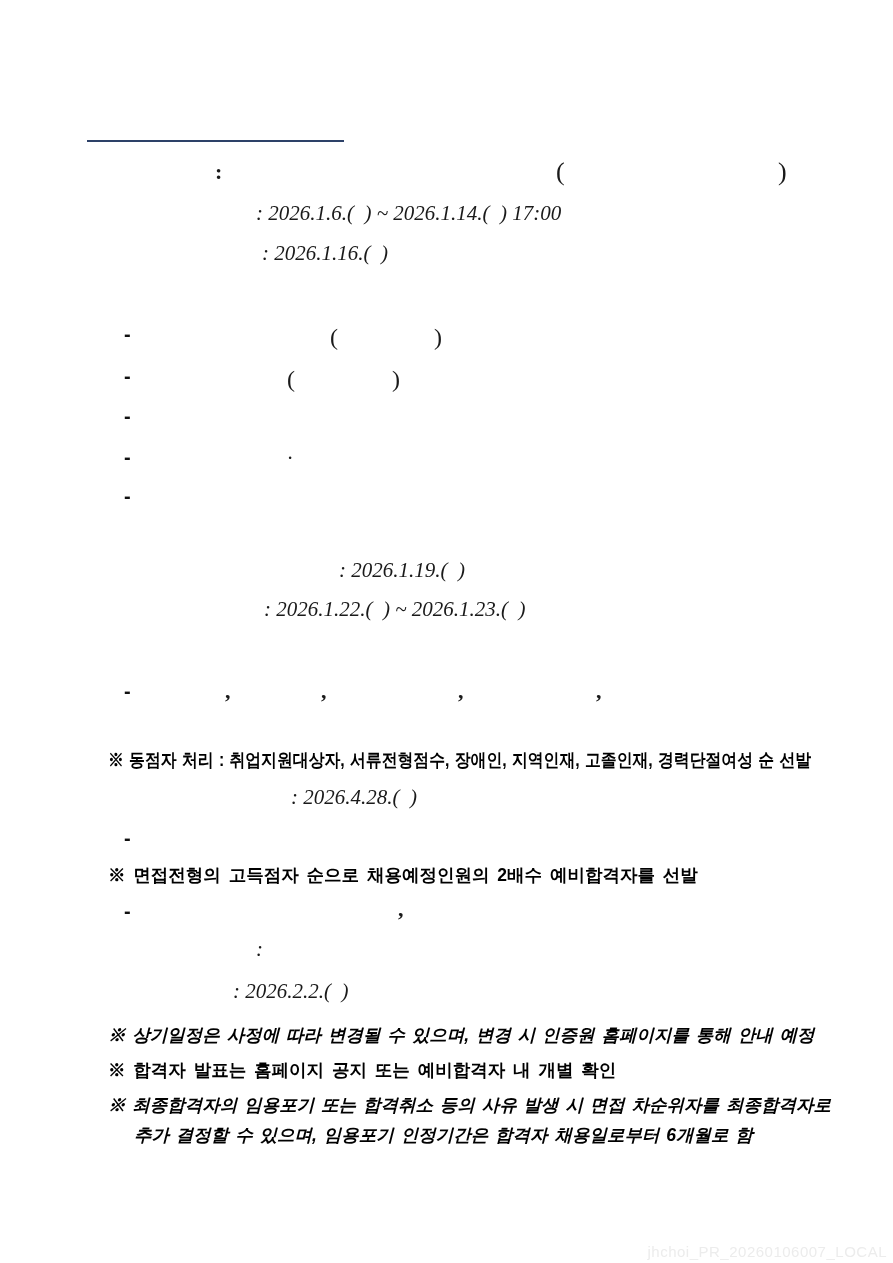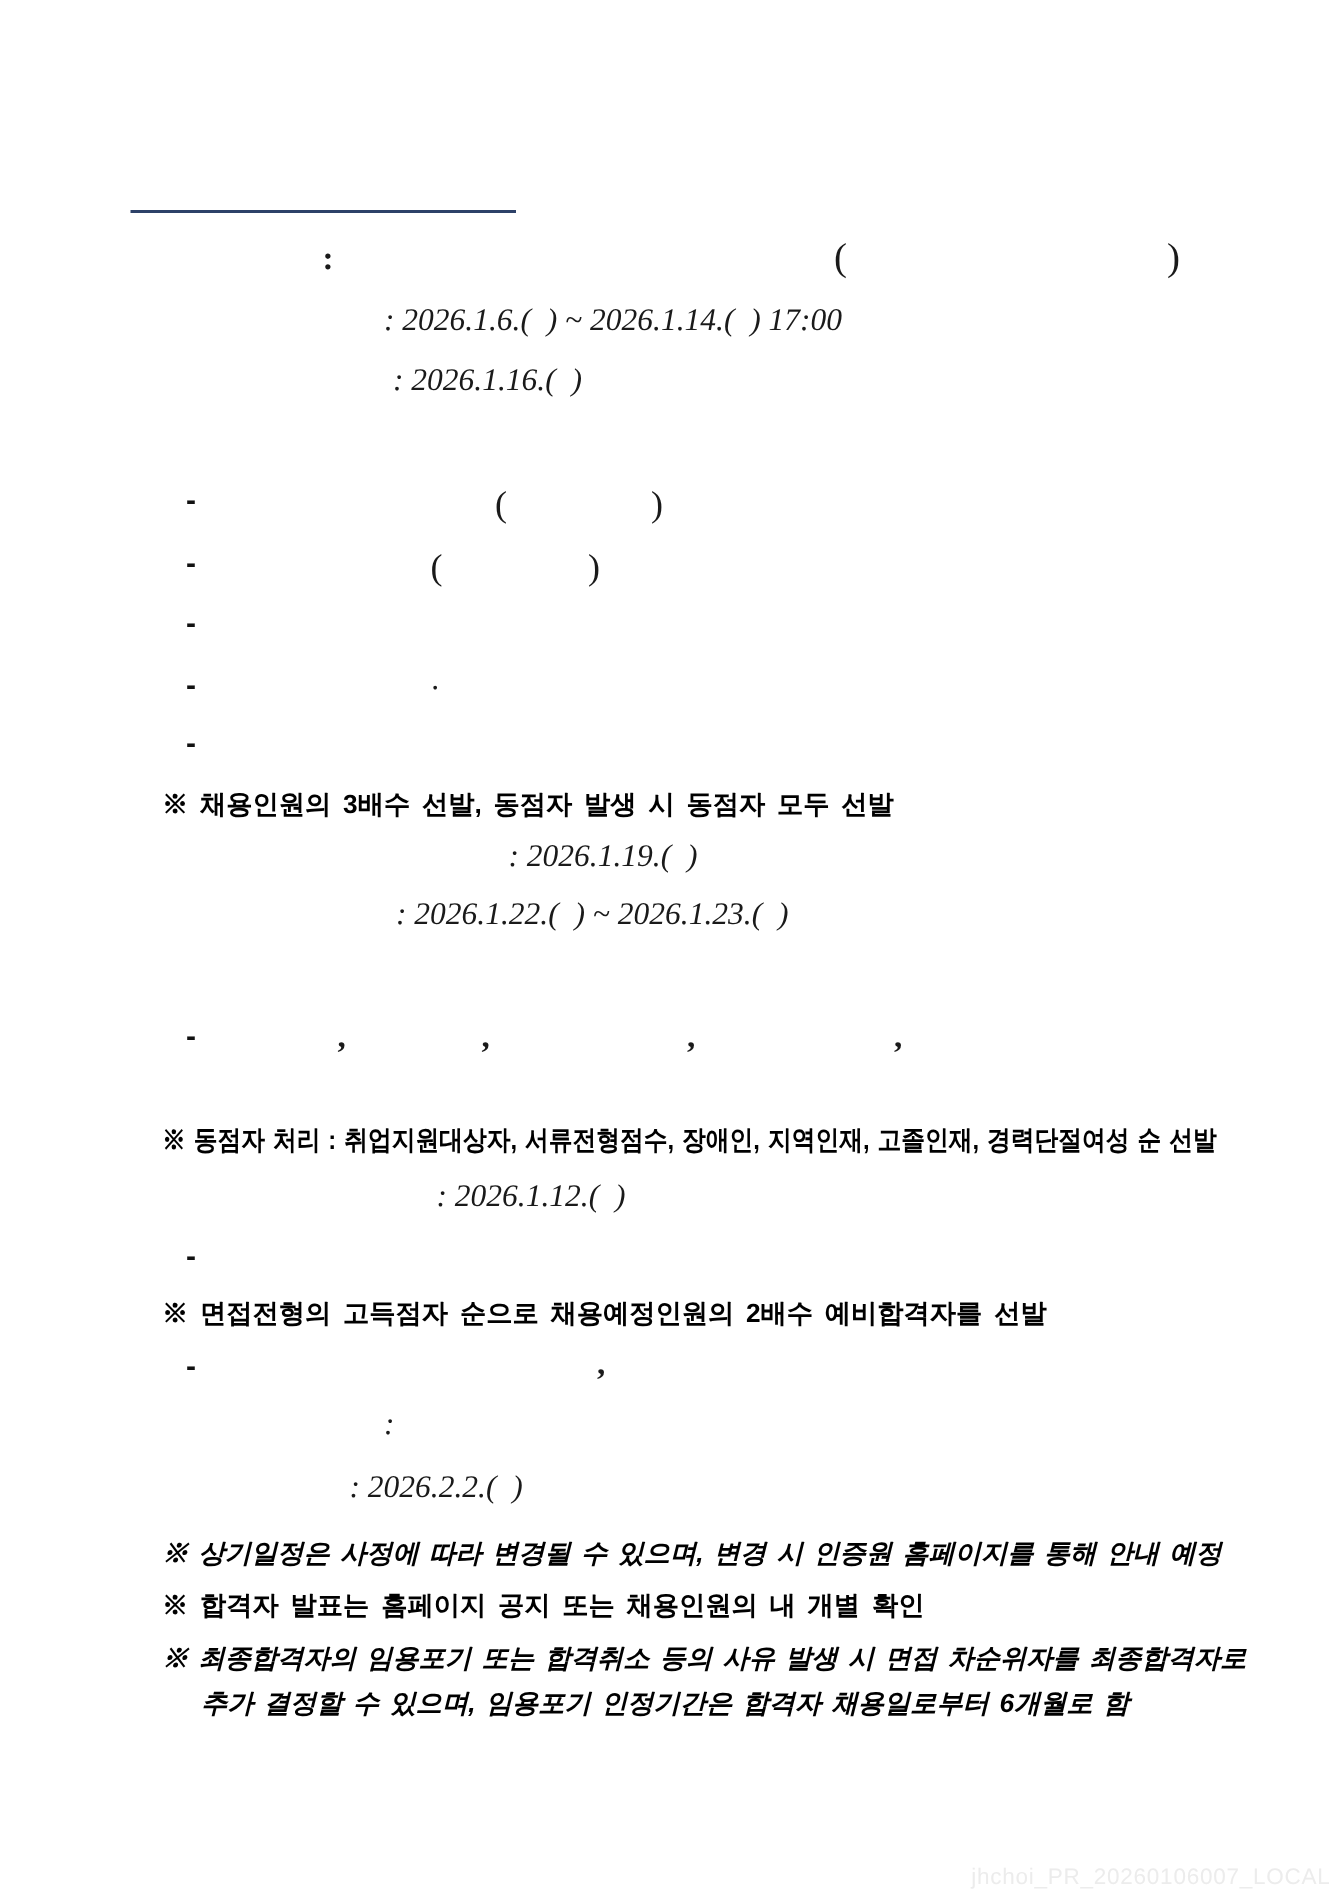--- a/index.html
+++ b/index.html
@@ -69,45 +69,44 @@
   <span class="frag paren" style="left:287px; top:367px">(</span>
   <span class="frag paren" style="left:392px; top:367px">)</span>
 
   <span class="frag dash" style="left:124px; top:406px">-</span>
 
   <span class="frag dash" style="left:124px; top:447px">-</span>
   <span class="frag serif" style="left:288px; top:442px">.</span>
 
   <span class="frag dash" style="left:124px; top:486px">-</span>
 
-  <span class="frag note" style="left:108px; top:526px">※ 채용인원의 3배수 선발, 동점자 발생 시 동점자 모두 선발</span>
 
   <span class="frag serif" style="left:339px; top:560px">: 2026.1.19.(  )</span>
   <span class="frag serif" style="left:264px; top:599px">: 2026.1.22.(  ) ~ 2026.1.23.(  )</span>
 
   <span class="frag dash" style="left:124px; top:681px">-</span>
   <span class="frag comma" style="left:225px; top:680px">,</span>
   <span class="frag comma" style="left:321px; top:680px">,</span>
   <span class="frag comma" style="left:458px; top:680px">,</span>
   <span class="frag comma" style="left:596px; top:680px">,</span>
 
   <span class="frag note note-condensed" style="left:108px; top:750px">※ 동점자 처리 : 취업지원대상자, 서류전형점수, 장애인, 지역인재, 고졸인재, 경력단절여성 순 선발</span>
 
-  <span class="frag serif" style="left:291px; top:787px">: 2026.1.12.(  )</span>
+  <span class="frag serif" style="left:291px; top:787px">: 2026.4.28.(  )</span>
 
   <span class="frag dash" style="left:124px; top:828px">-</span>
 
   <span class="frag note" style="left:108px; top:865px">※ 면접전형의 고득점자 순으로 채용예정인원의 2배수 예비합격자를 선발</span>
 
   <span class="frag dash" style="left:124px; top:901px">-</span>
   <span class="frag comma" style="left:398px; top:898px">,</span>
 
   <span class="frag serif" style="left:256px; top:939px">:</span>
   <span class="frag serif" style="left:233px; top:981px">: 2026.2.2.(  )</span>
 
   <span class="frag note note-wide" style="left:108px; top:1025px">※ 상기일정은 사정에 따라 변경될 수 있으며, 변경 시 인증원 홈페이지를 통해 안내 예정</span>
-  <span class="frag note" style="left:108px; top:1060px">※ 합격자 발표는 홈페이지 공지 또는 채용인원의 내 개별 확인</span>
+  <span class="frag note" style="left:108px; top:1060px">※ 합격자 발표는 홈페이지 공지 또는 예비합격자 내 개별 확인</span>
   <span class="frag note note-wide" style="left:108px; top:1095px">※ 최종합격자의 임용포기 또는 합격취소 등의 사유 발생 시 면접 차순위자를 최종합격자로</span>
   <span class="frag note note-wide" style="left:134px; top:1125px">추가 결정할 수 있으며, 임용포기 인정기간은 합격자 채용일로부터 6개월로 함</span>
 
   <span class="watermark">jhchoi_PR_20260106007_LOCAL</span>
 
 </div>
 
 </body></html>

